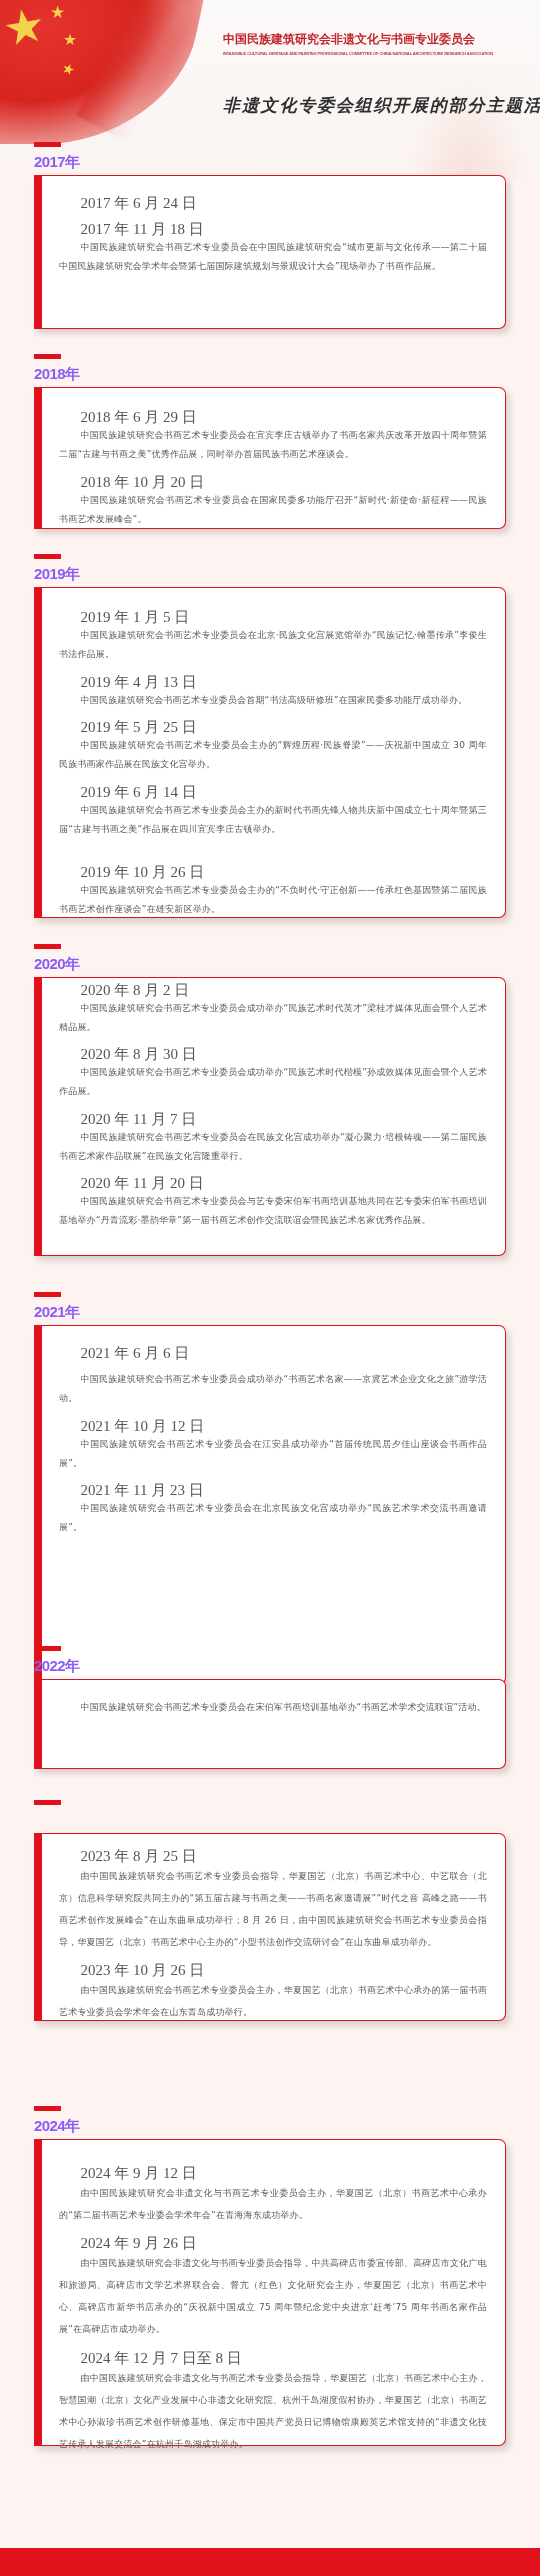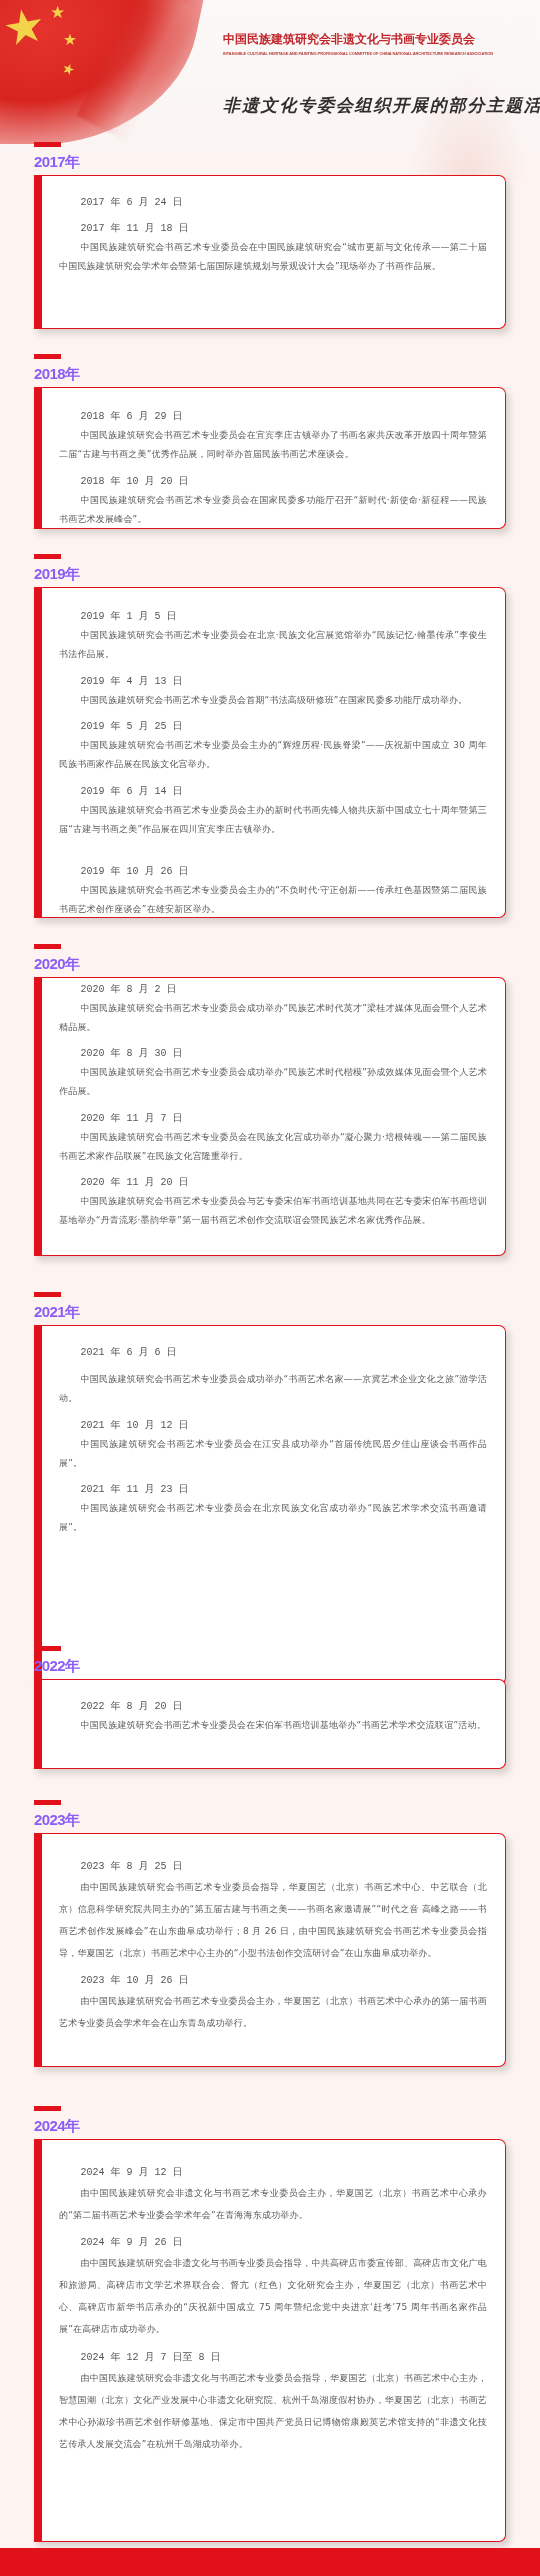--- a/index.html
+++ b/index.html
@@ -72,23 +72,23 @@
     background: #ffffff;
     border: 1.2px solid #e0111b;
     border-left: 8.4px solid #e0111b;
     border-radius: 0 7.2px 7.2px 0;
     box-shadow: 3.6px 4.8px 6px rgba(0,0,0,0.14);
     padding: 18px 18px 15.6px 17px;
   }
   .event { margin-bottom: 8.4px; }
   .event:last-child { margin-bottom: 0; }
   .event-date {
-    font-size: 10px; line-height: 18px; color: #555;
+    font-size: 15px; line-height: 18px; color: #555;
     padding-left: 21.6px;
-    font-family: Liberation Mono, monospace;
+    font-family: Liberation Serif, serif;
   }
   .event-desc {
     font-size: 9.6px; line-height: 19px; color: #5a5a5a;
     text-indent: 21.6px; text-align: justify;
     font-family: "DejaVu Sans", sans-serif; font-size: 9px;
     letter-spacing: 0.2px;
   }
   .card.loose .event-desc { line-height: 22px; }
   .event.spaced { margin-top: 24px; }
   .footer-band {
@@ -210,45 +210,43 @@
       <div class="event-desc">中国民族建筑研究会书画艺术专业委员会在北京民族文化宫成功举办“民族艺术学术交流书画邀请展”。</div>
     </div>
   </div>
 </section>
 
 <section class="year-section" style="top:1646px;">
   <div class="year-bar"></div>
   <div class="year-heading">2022年</div>
   <div class="card" style="top:33px;height:90px;">
     <div class="event">
-      <div class="event-date">2022 年 8 月 20 日</div>
       <div class="event-desc">中国民族建筑研究会书画艺术专业委员会在宋伯军书画培训基地举办“书画艺术学术交流联谊”活动。</div>
     </div>
   </div>
 </section>
 
 <section class="year-section" style="top:1800px;">
   <div class="year-bar"></div>
-  <div class="year-heading">2023年</div>
-  <div class="card loose" style="top:33px;height:234px;padding-top:24px;">
+  <div class="card loose" style="top:33px;height:188px;padding-top:13px;">
     <div class="event">
       <div class="event-date">2023 年 8 月 25 日</div>
       <div class="event-desc">由中国民族建筑研究会书画艺术专业委员会指导，华夏国艺（北京）书画艺术中心、中艺联合（北京）信息科学研究院共同主办的“第五届古建与书画之美——书画名家邀请展”“时代之音 高峰之路——书画艺术创作发展峰会”在山东曲阜成功举行；8 月 26 日，由中国民族建筑研究会书画艺术专业委员会指导，华夏国艺（北京）书画艺术中心主办的“小型书法创作交流研讨会”在山东曲阜成功举办。</div>
     </div>
     <div class="event">
       <div class="event-date">2023 年 10 月 26 日</div>
       <div class="event-desc">由中国民族建筑研究会书画艺术专业委员会主办，华夏国艺（北京）书画艺术中心承办的第一届书画艺术专业委员会学术年会在山东青岛成功举行。</div>
     </div>
   </div>
 </section>
 
 <section class="year-section" style="top:2106px;">
   <div class="year-bar"></div>
   <div class="year-heading">2024年</div>
-  <div class="card loose" style="top:33px;height:403px;padding-top:24px;">
+  <div class="card loose" style="top:33px;height:307px;padding-top:24px;">
     <div class="event">
       <div class="event-date">2024 年 9 月 12 日</div>
       <div class="event-desc">由中国民族建筑研究会非遗文化与书画艺术专业委员会主办，华夏国艺（北京）书画艺术中心承办的“第二届书画艺术专业委会学术年会”在青海海东成功举办。</div>
     </div>
     <div class="event">
       <div class="event-date">2024 年 9 月 26 日</div>
       <div class="event-desc">由中国民族建筑研究会非遗文化与书画专业委员会指导，中共高碑店市委宣传部、高碑店市文化广电和旅游局、高碑店市文学艺术界联合会、督亢（红色）文化研究会主办，华夏国艺（北京）书画艺术中心、高碑店市新华书店承办的“庆祝新中国成立 75 周年暨纪念党中央进京‘赶考’75 周年书画名家作品展”在高碑店市成功举办。</div>
     </div>
     <div class="event">
       <div class="event-date">2024 年 12 月 7 日至 8 日</div>

